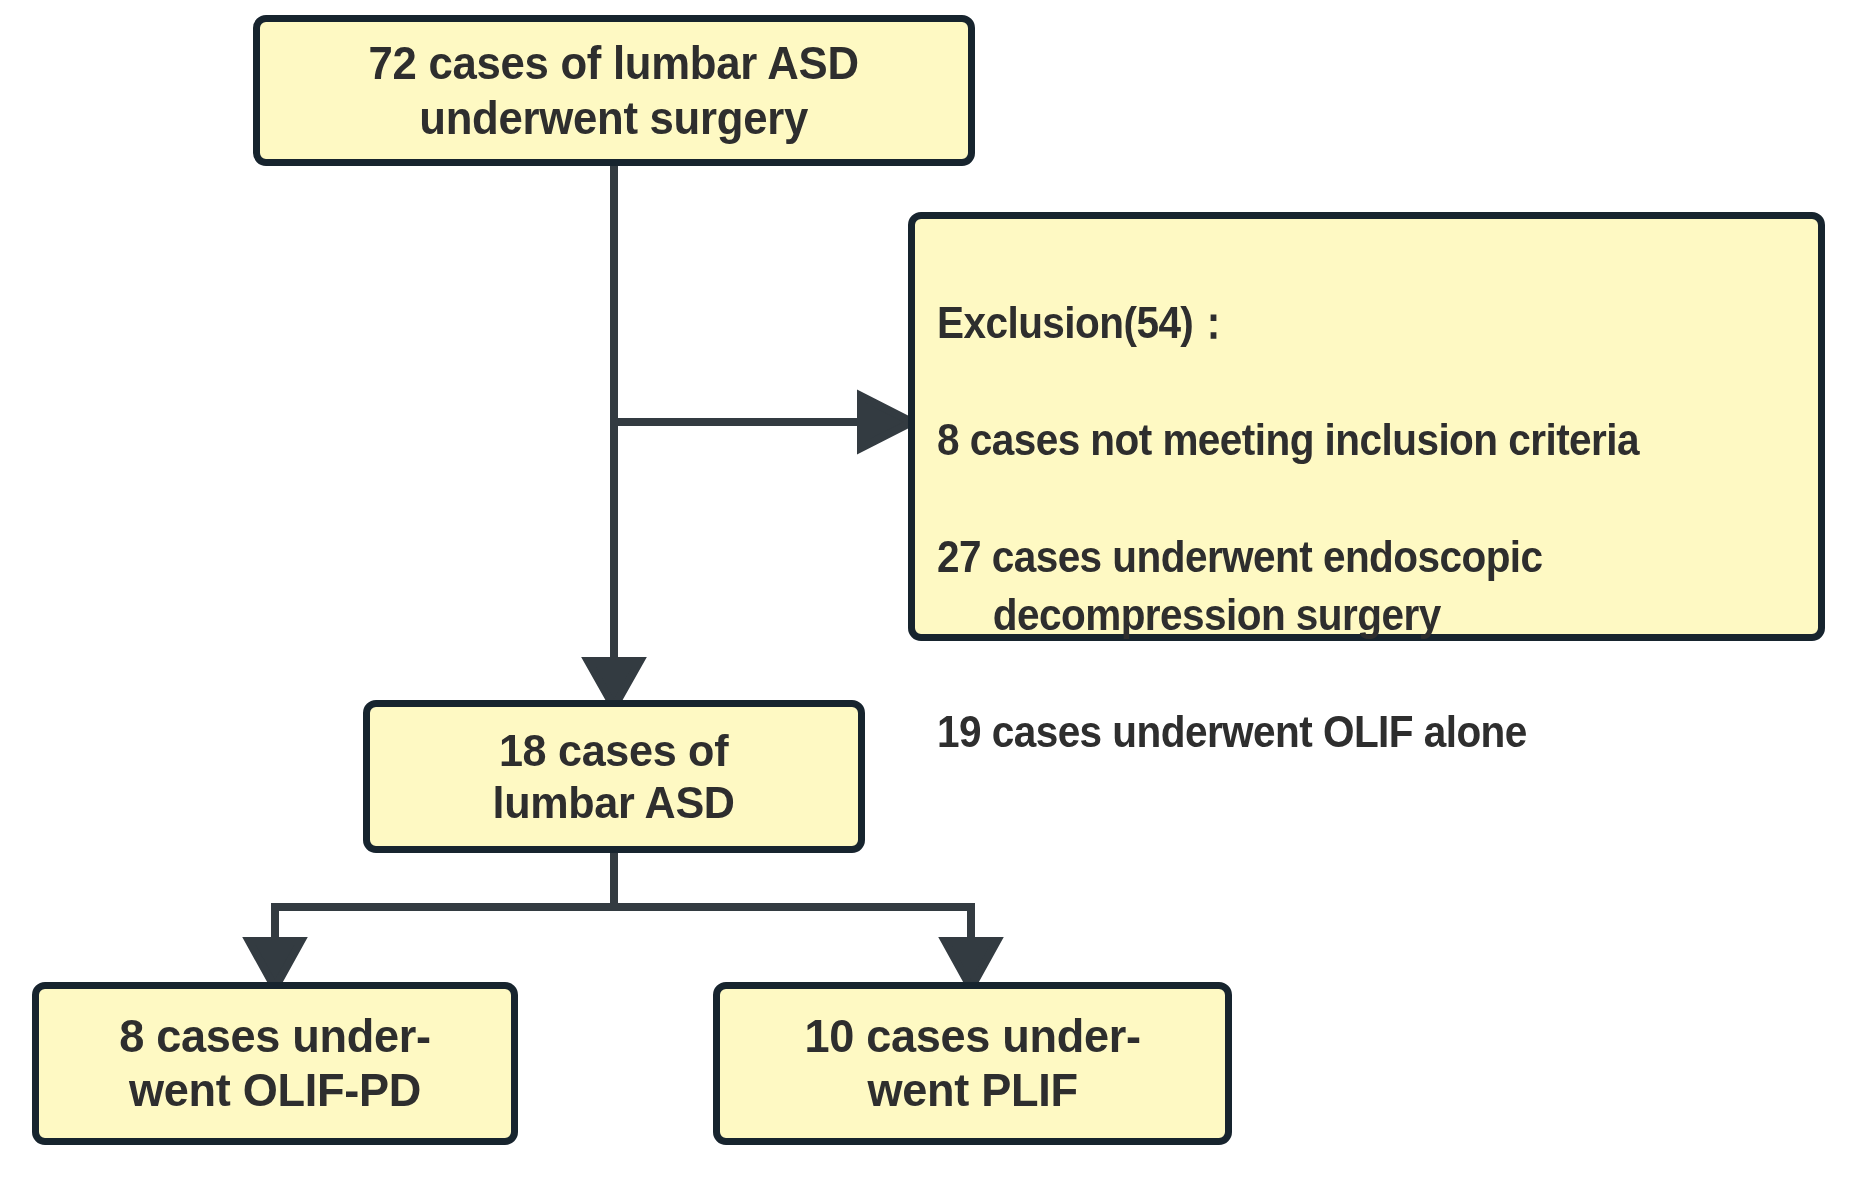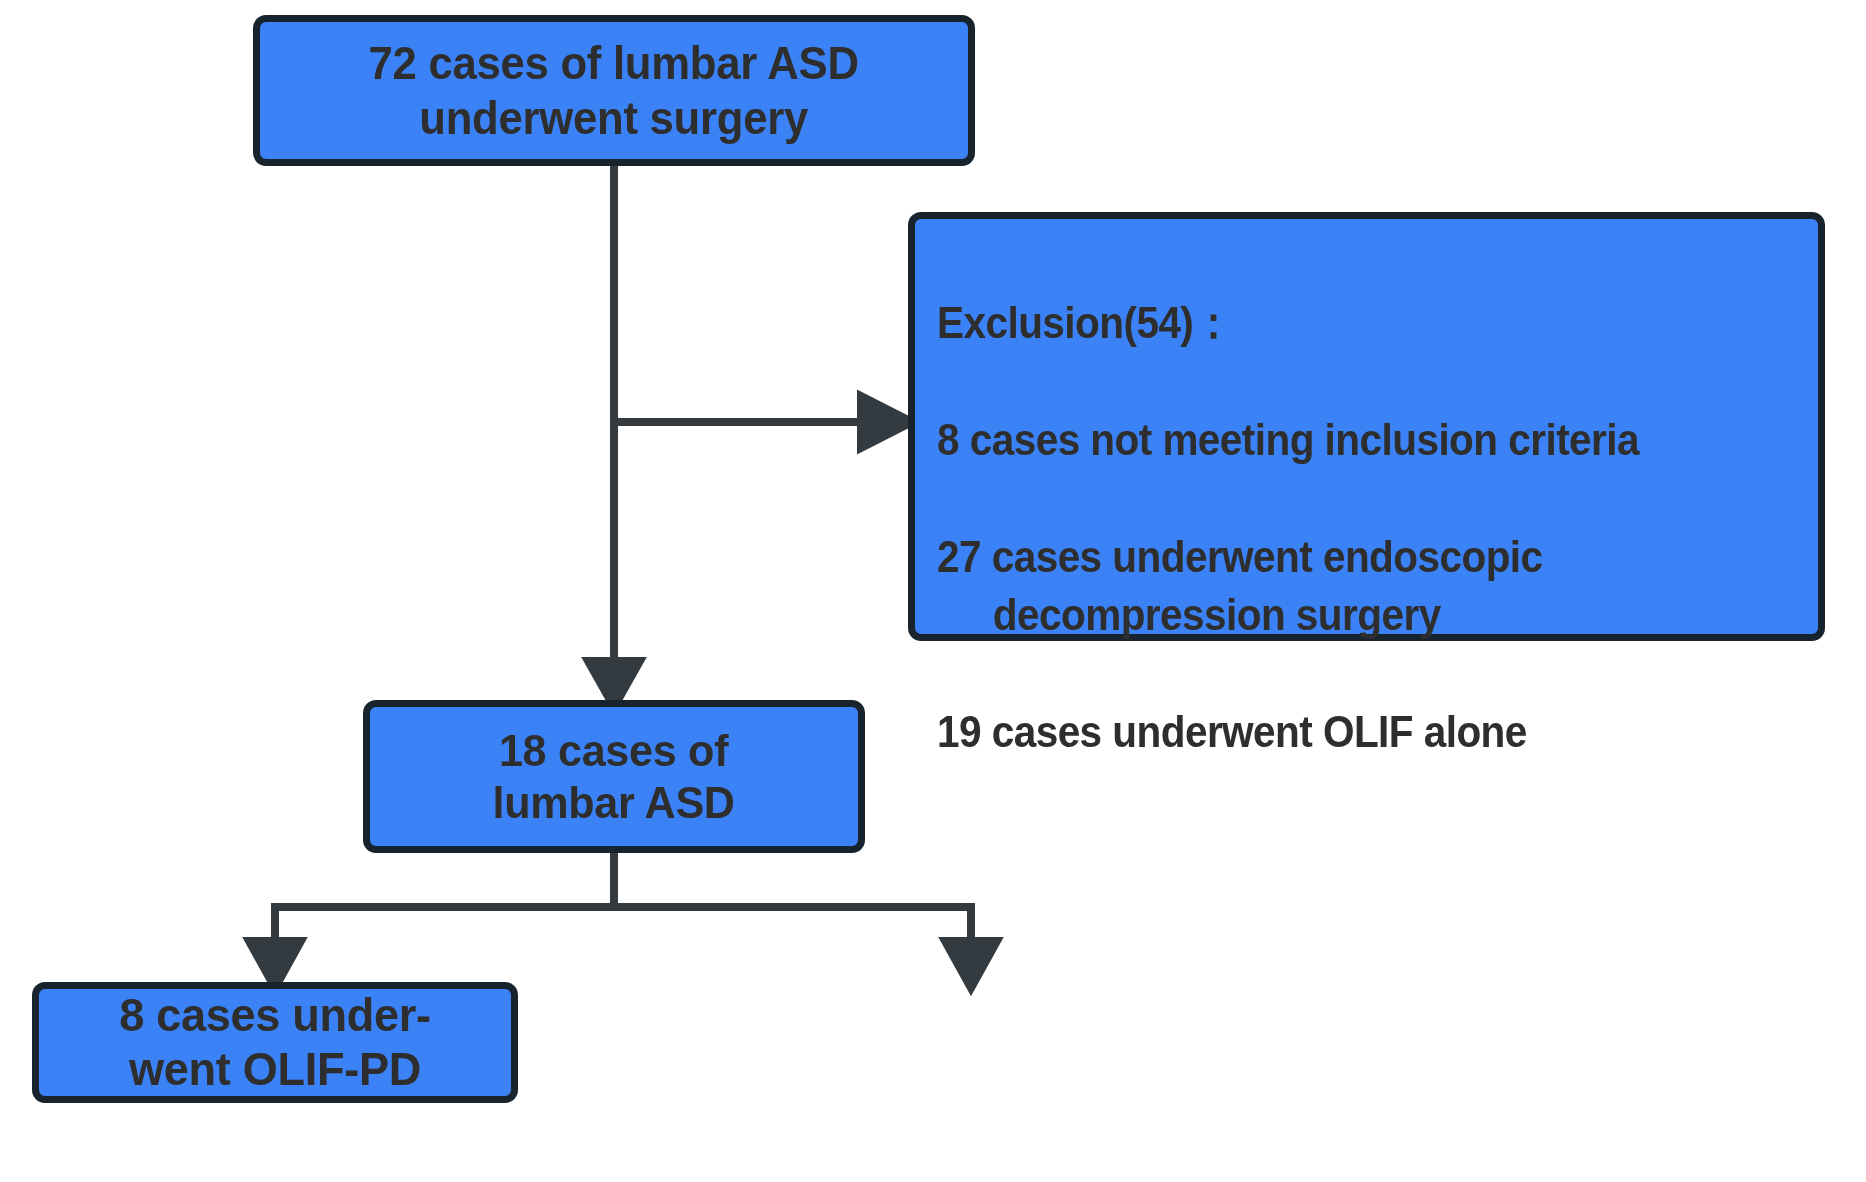--- a/index.html
+++ b/index.html
@@ -11,21 +11,21 @@
     position: relative;
     width: 1866px;
     height: 1182px;
     background: #ffffff;
     overflow: hidden;
     font-family: "Liberation Sans", "DejaVu Sans", sans-serif;
   }
   .flow-box {
     position: absolute;
     box-sizing: border-box;
-    background: #3b82f6;
+    background: #fef9c3;
     border: 7px solid #17242e;
     border-radius: 13px;
     display: flex;
     align-items: center;
     justify-content: center;
     z-index: 3;
   }
   .box-text {
     color: #2e2e2e;
     font-weight: bold;
@@ -59,21 +59,21 @@
     text-indent: -62px;
   }
   #box-exclusion .excl-line { display: block; }
 
   #box-middle {
     left: 363px; top: 700px; width: 502px; height: 153px;
   }
   #box-middle .box-text { font-size: 44px; transform: scaleX(0.98); }
 
   #box-left {
-    left: 32px; top: 982px; width: 486px; height: 121px;
+    left: 32px; top: 982px; width: 486px; height: 163px;
   }
   #box-left .box-text { font-size: 46px; transform: scaleX(0.98); }
 
   #box-right {
     left: 713px; top: 982px; width: 519px; height: 163px;
   }
   #box-right .box-text { font-size: 46px; transform: scaleX(0.98); }
 
   
   #connectors {
@@ -128,14 +128,18 @@
   <div class="flow-box" id="box-middle">
     <div class="box-text">18 cases of
 lumbar ASD</div>
   </div>
 
   <div class="flow-box" id="box-left">
     <div class="box-text">8 cases under-
 went OLIF-PD</div>
   </div>
 
+  <div class="flow-box" id="box-right">
+    <div class="box-text">10 cases under-
+went PLIF</div>
+  </div>
 
 </div>
 
 </body></html>

